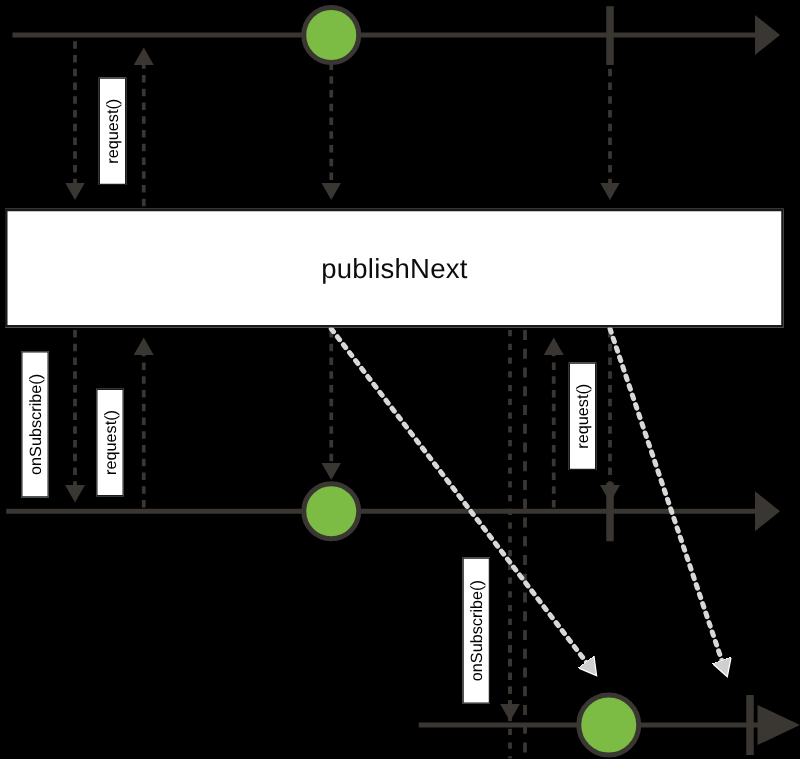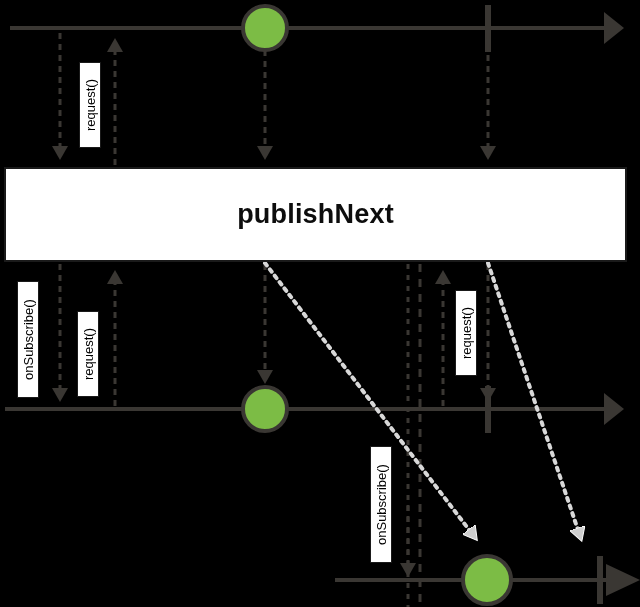--- a/index.html
+++ b/index.html
@@ -8,21 +8,21 @@
   #stage{position:relative;width:640px;height:607px;background:#000;}
   #svgroot{position:absolute;left:0;top:0;width:640px;height:607px;}
   .lbl{position:absolute;background:#ffffff;border:1px solid #1a1a1a;
        color:#000000;font-size:13px;line-height:1;
        display:flex;align-items:center;justify-content:center;
        writing-mode:vertical-rl;transform:rotate(180deg);
        white-space:nowrap;box-sizing:border-box;padding:4px 2px;}
   .opbox{position:absolute;background:#ffffff;border:2px solid #1a1a1a;
          box-sizing:border-box;display:flex;align-items:center;
          justify-content:center;}
-  .opbox span{font-size:27px;font-weight:bold;color:#0d0d0d;
+  .opbox span{font-size:22px;font-weight:normal;color:#0d0d0d;
               letter-spacing:.2px;}
 </style>
 </head>
 <body>
 
 <div id="stage">
 
   <svg id="svgroot" viewBox="0 0 640 607">
     <defs>
       <marker id="arrD" markerWidth="16" markerHeight="16" refX="2" refY="8" orient="auto" markerUnits="userSpaceOnUse">

